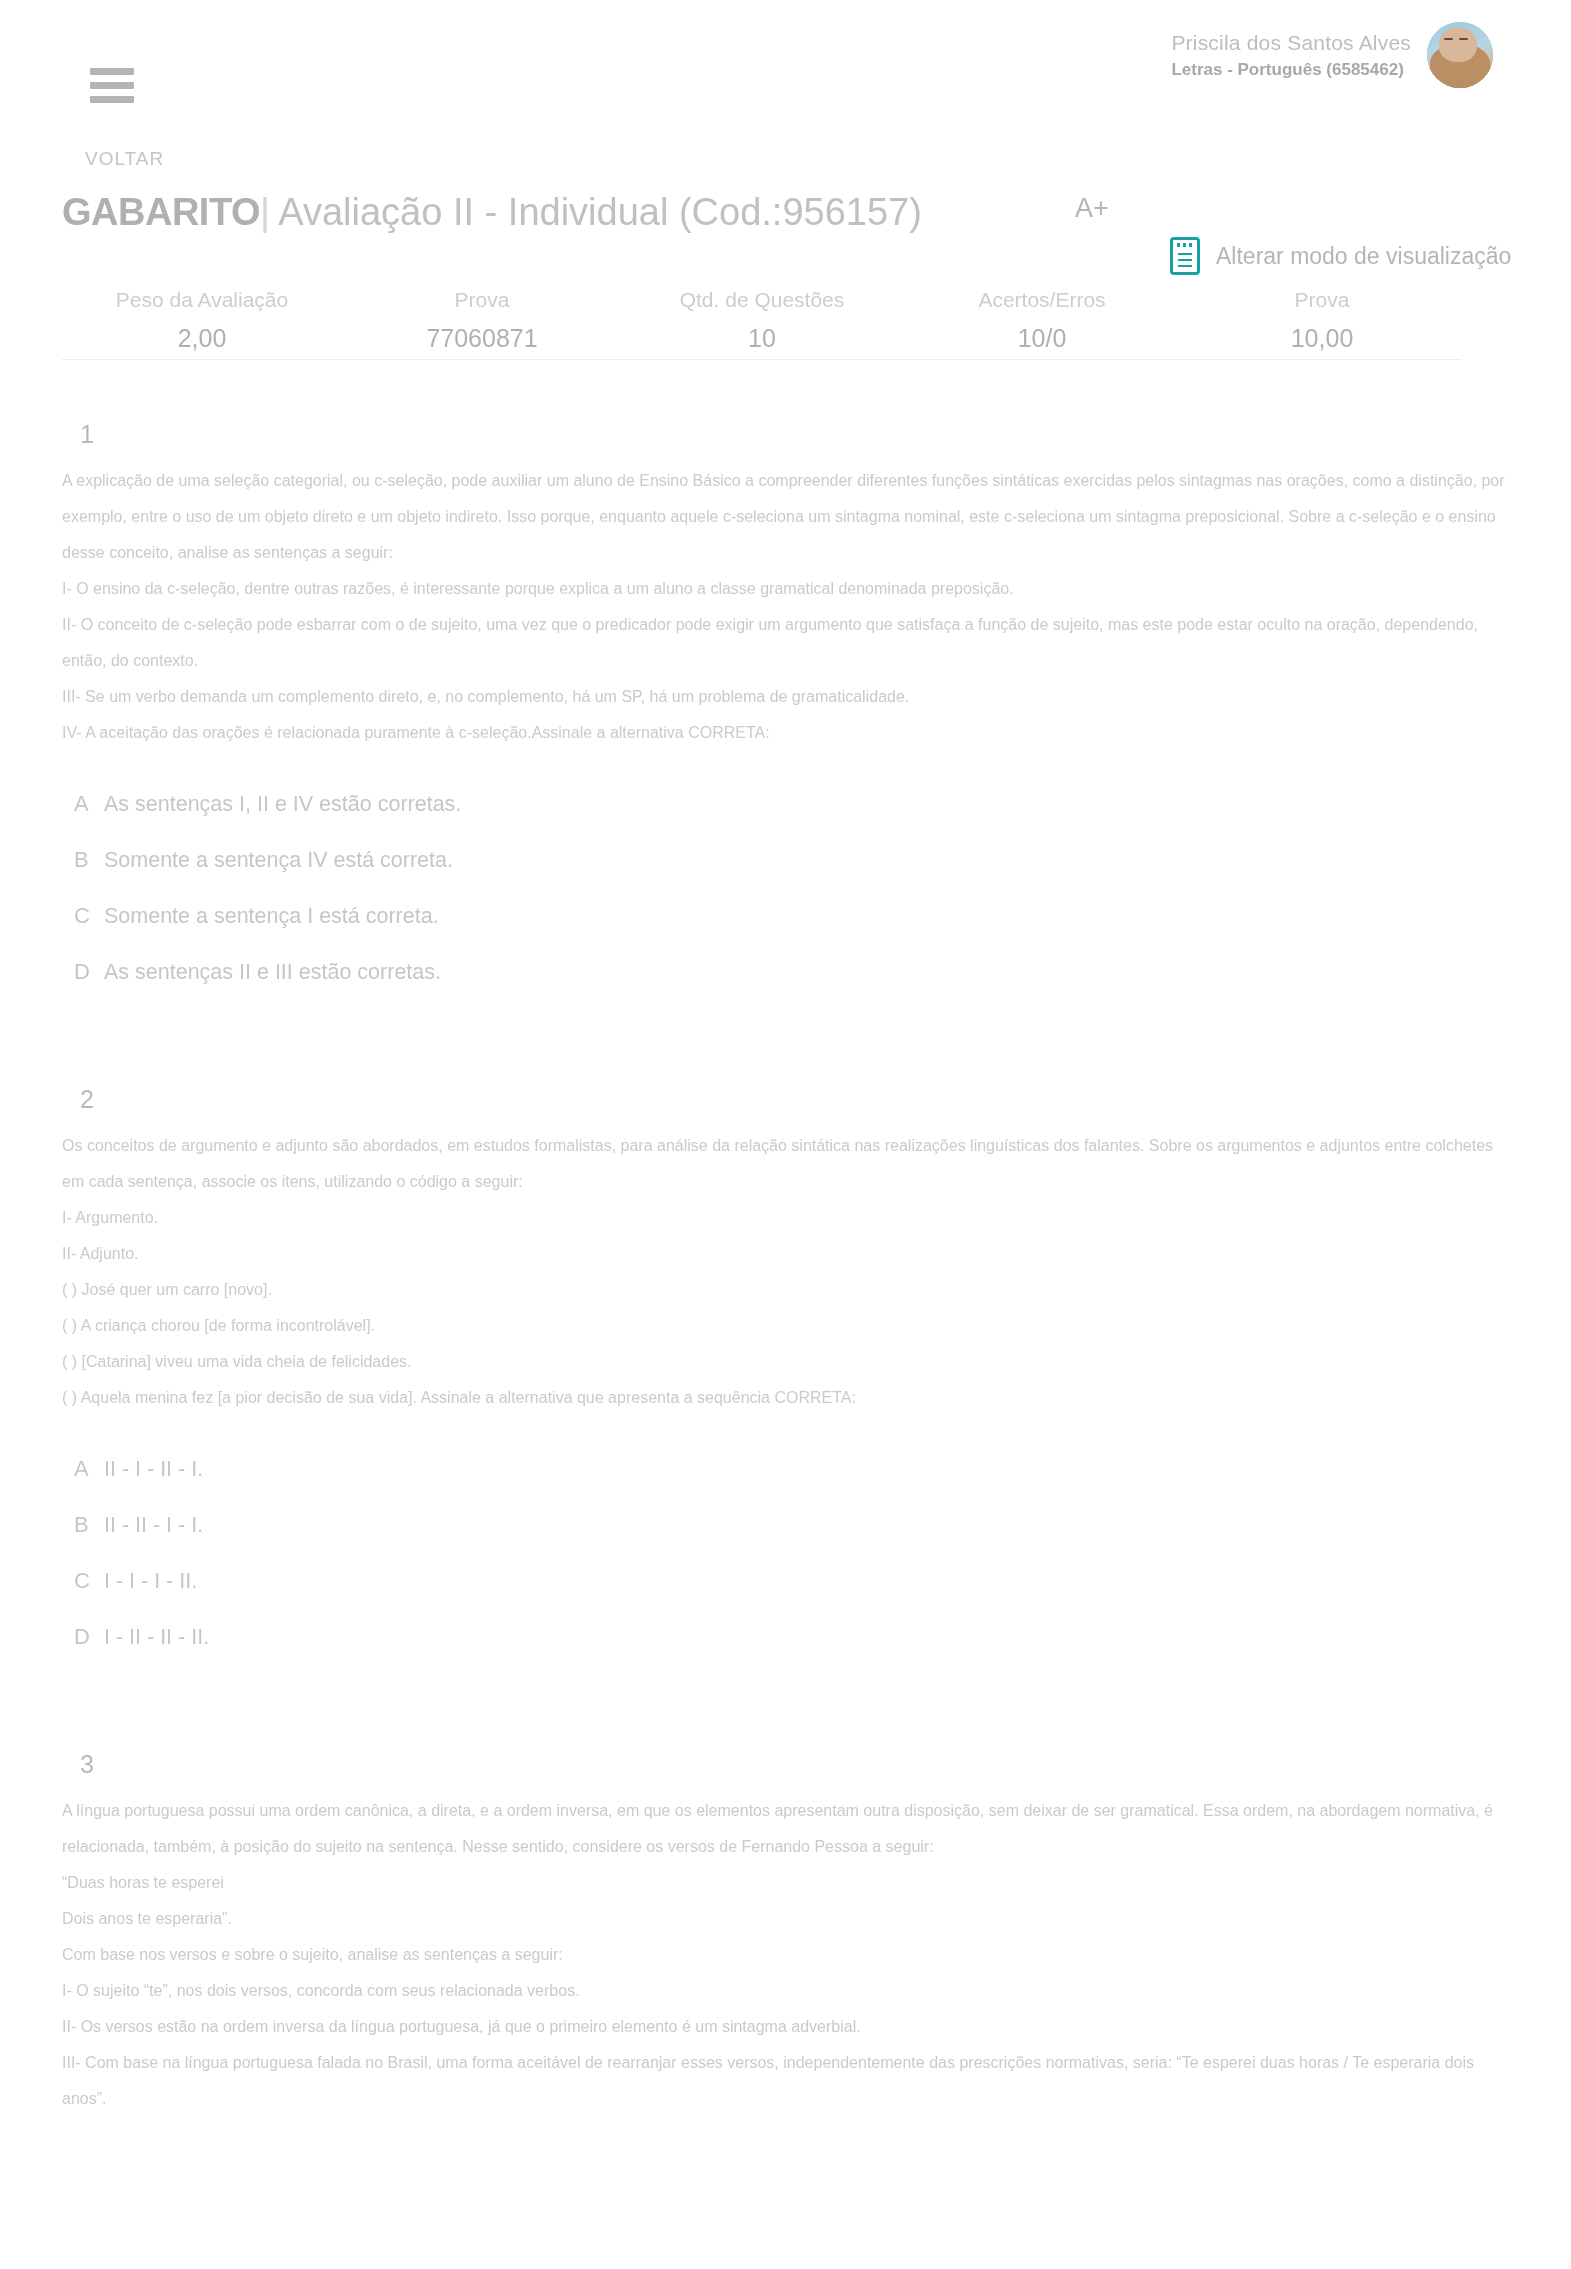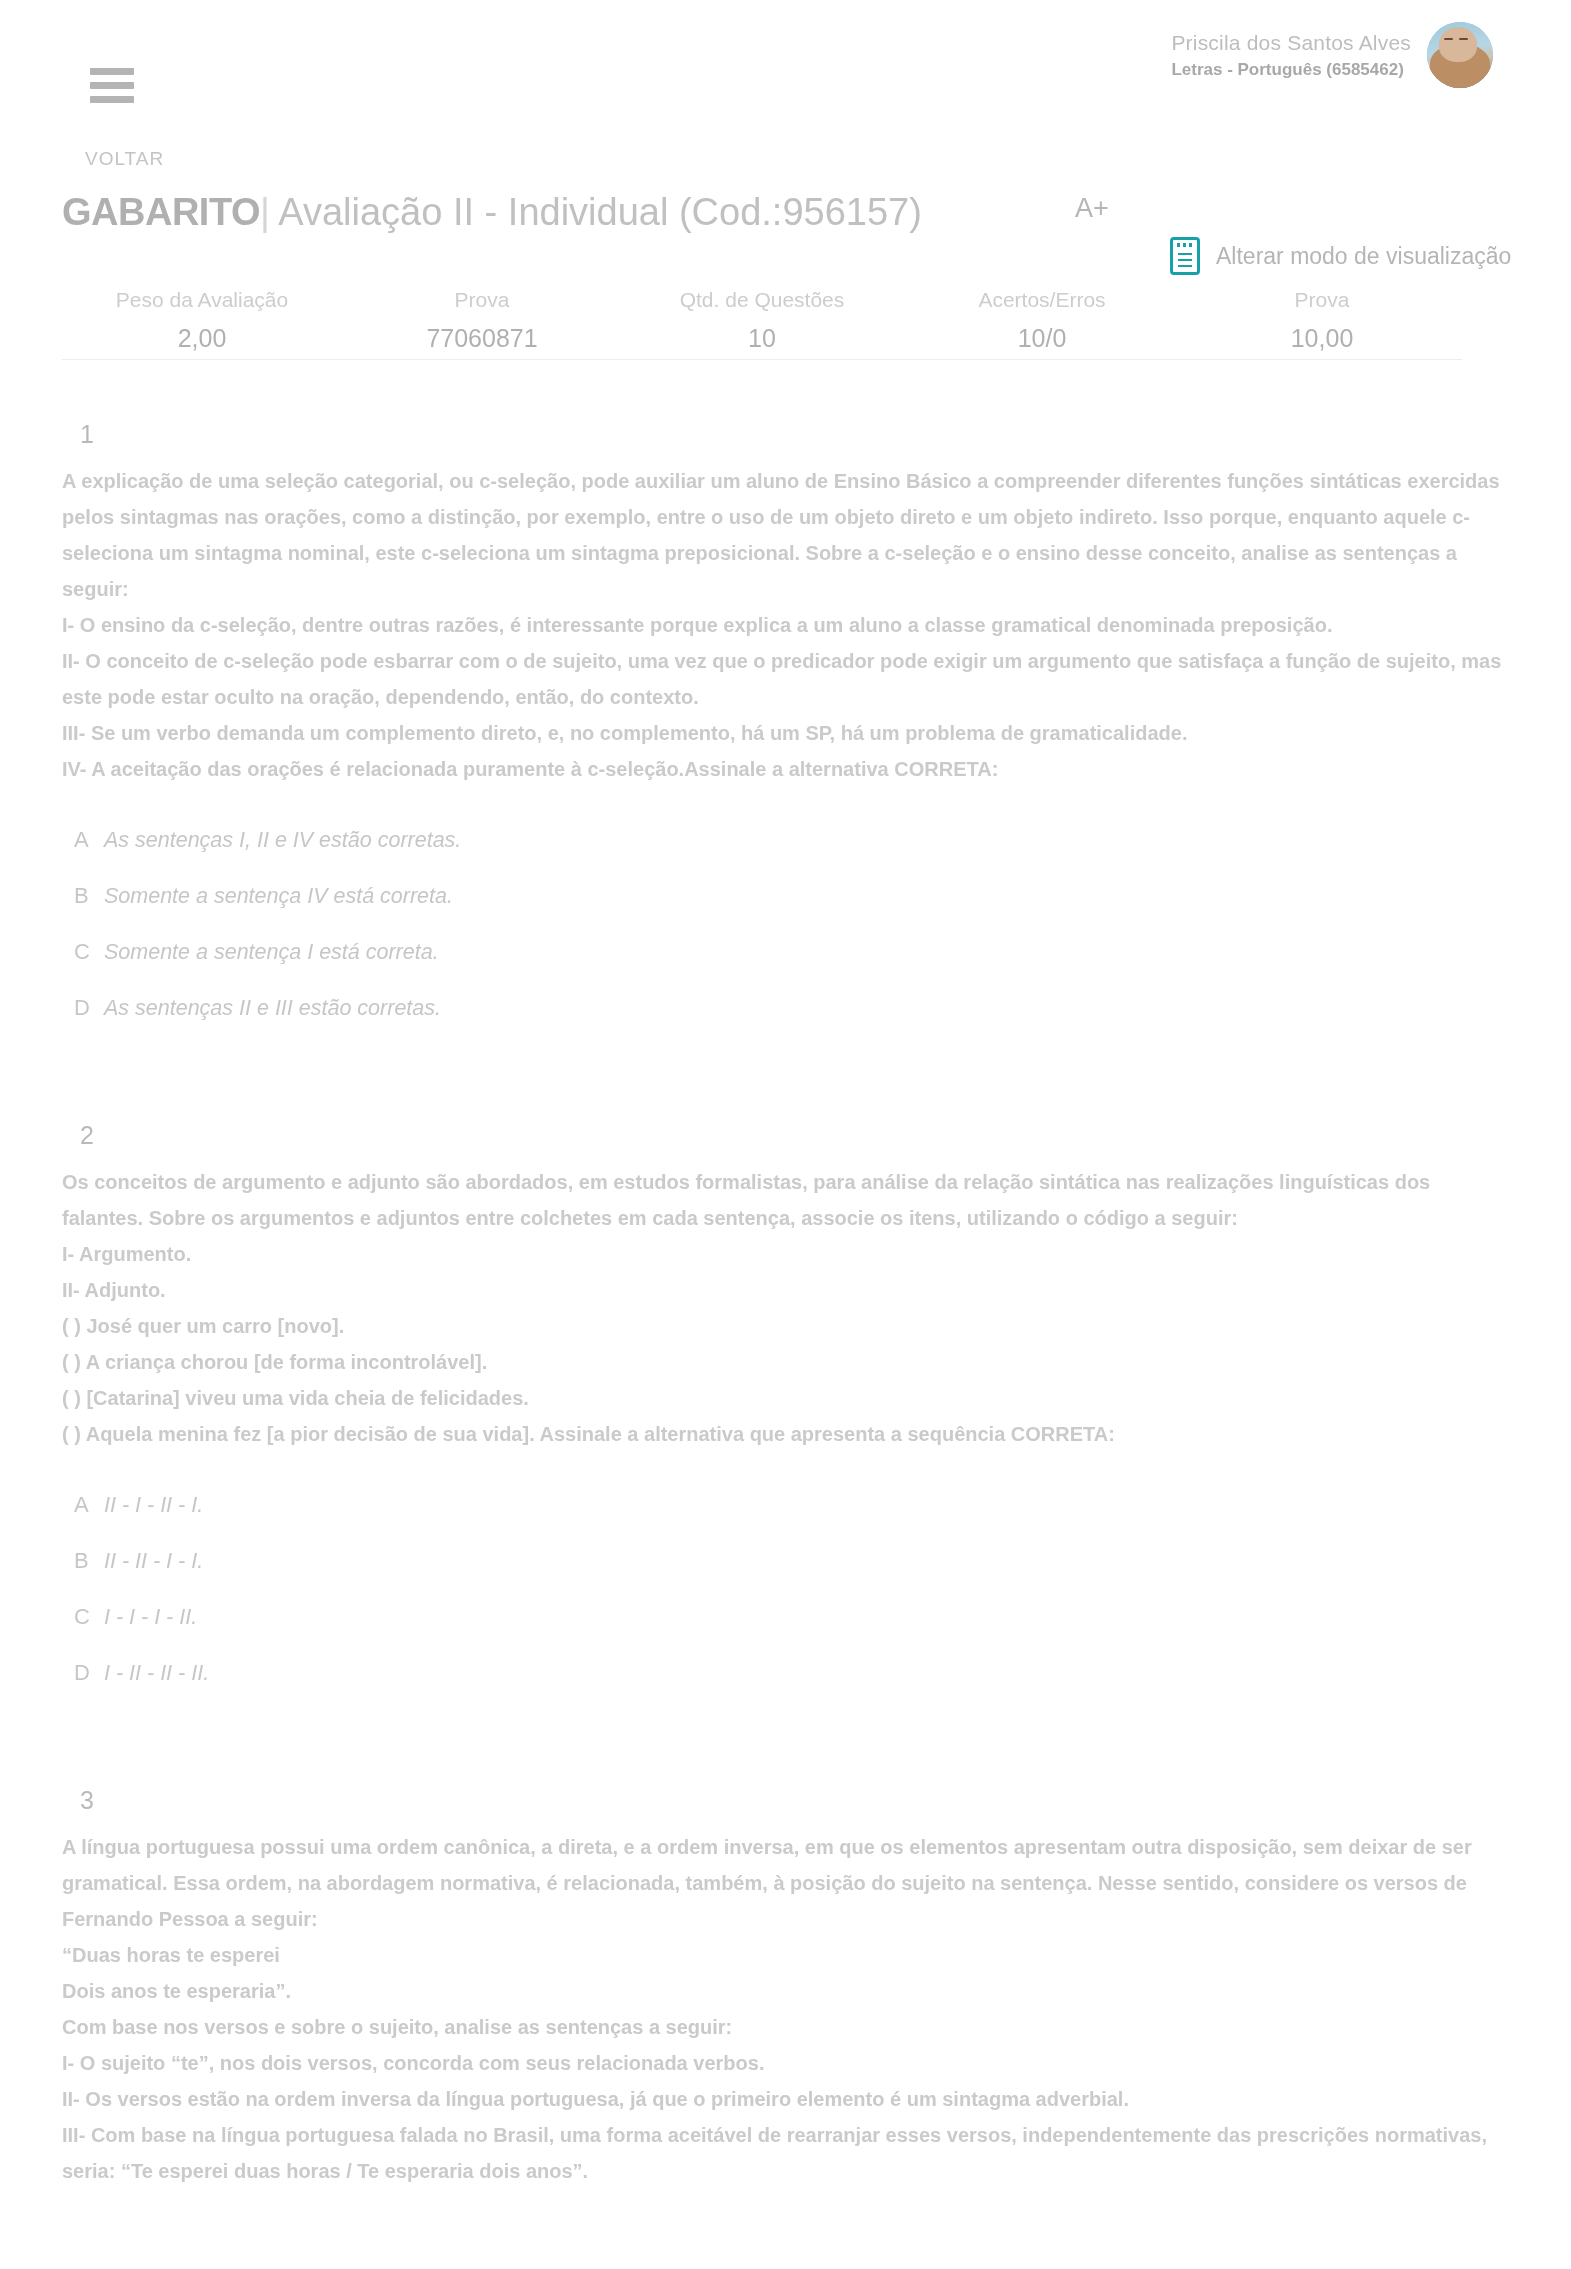--- a/index.html
+++ b/index.html
@@ -218,45 +218,44 @@
   }
   .question { margin-bottom: 70px; }
   .qnum {
     font-size: 25px;
     color: #b9b9b9;
     margin-left: 18px;
     margin-bottom: 14px;
     font-weight: 300;
   }
   .qline {
-    font-size: 20px;
+    font-size: 16px;
     line-height: 36px;
     color: #cacaca;
-    font-weight: 700;
+    font-weight: 400;
   }
   .alts { margin-top: 36px; }
   .alt {
     display: flex;
     align-items: baseline;
     margin-bottom: 22px;
   }
   .alt-letter {
     width: 42px;
     flex: 0 0 42px;
     font-size: 22px;
     color: #c6c6c6;
     padding-left: 12px;
     font-weight: 300;
   }
   .alt-text {
     font-size: 21.5px;
     color: #c6c6c6;
     font-weight: 300;
     line-height: 34px;
-    font-style: italic;
   }
   .spacer-sm { height: 26px; }
 </style>
 </head>
 <body>
 
 <div class="topbar">
 
   <div class="hamburger">
     <span></span>

